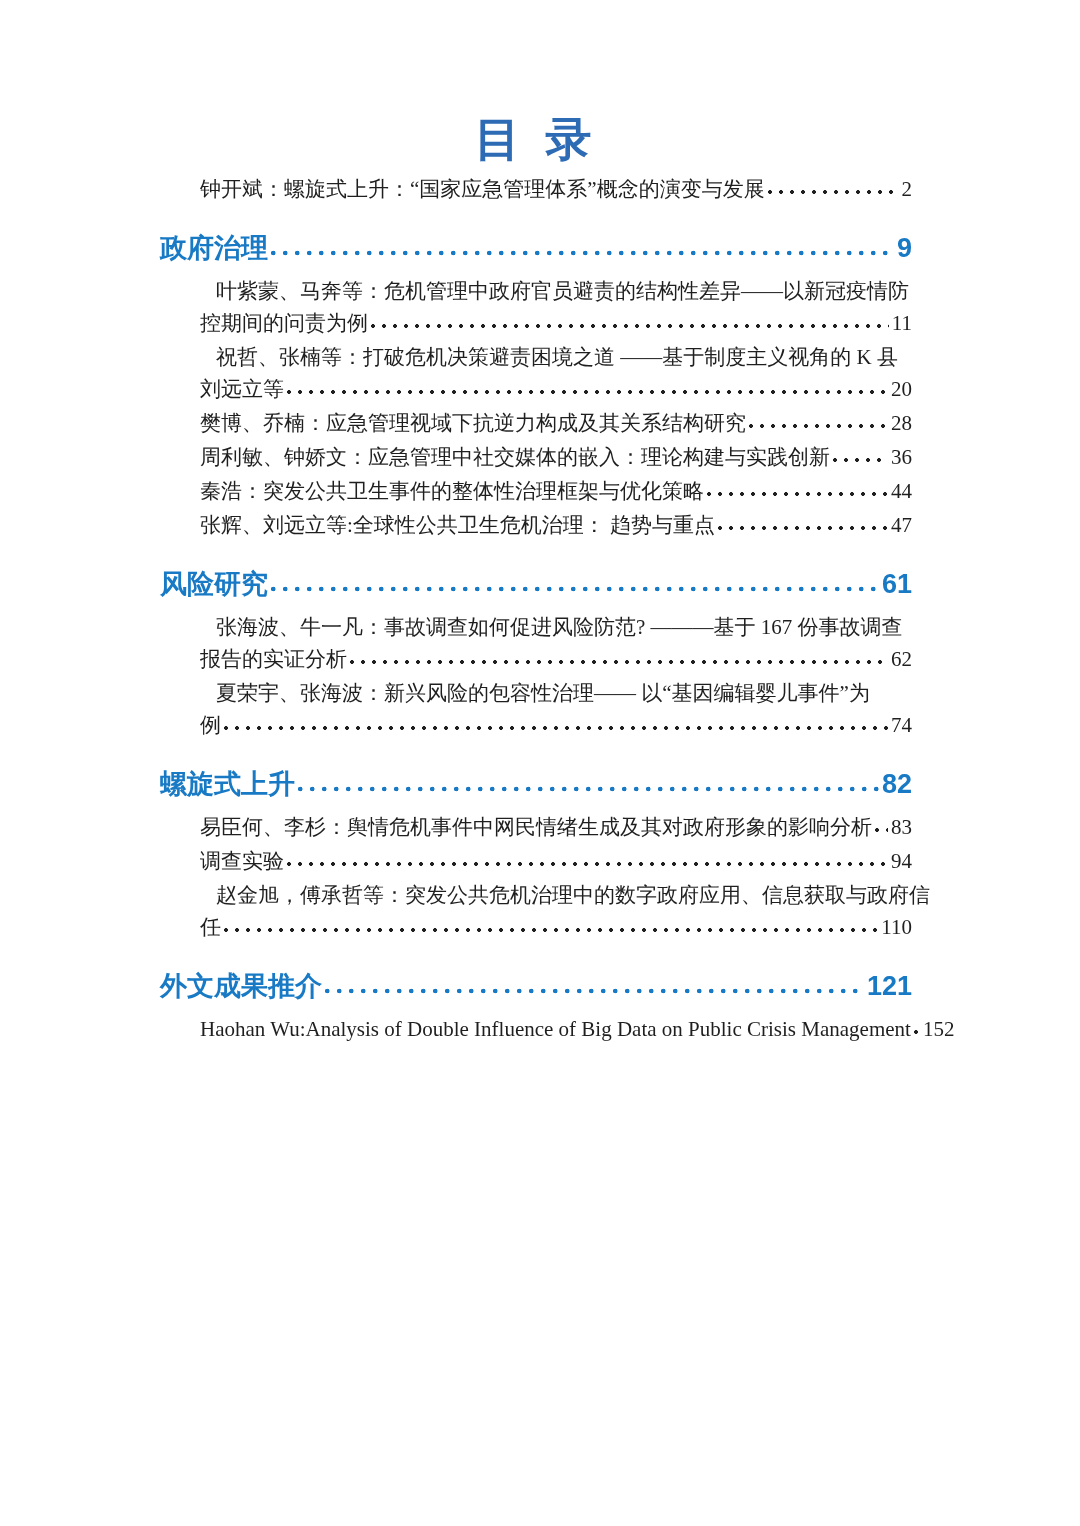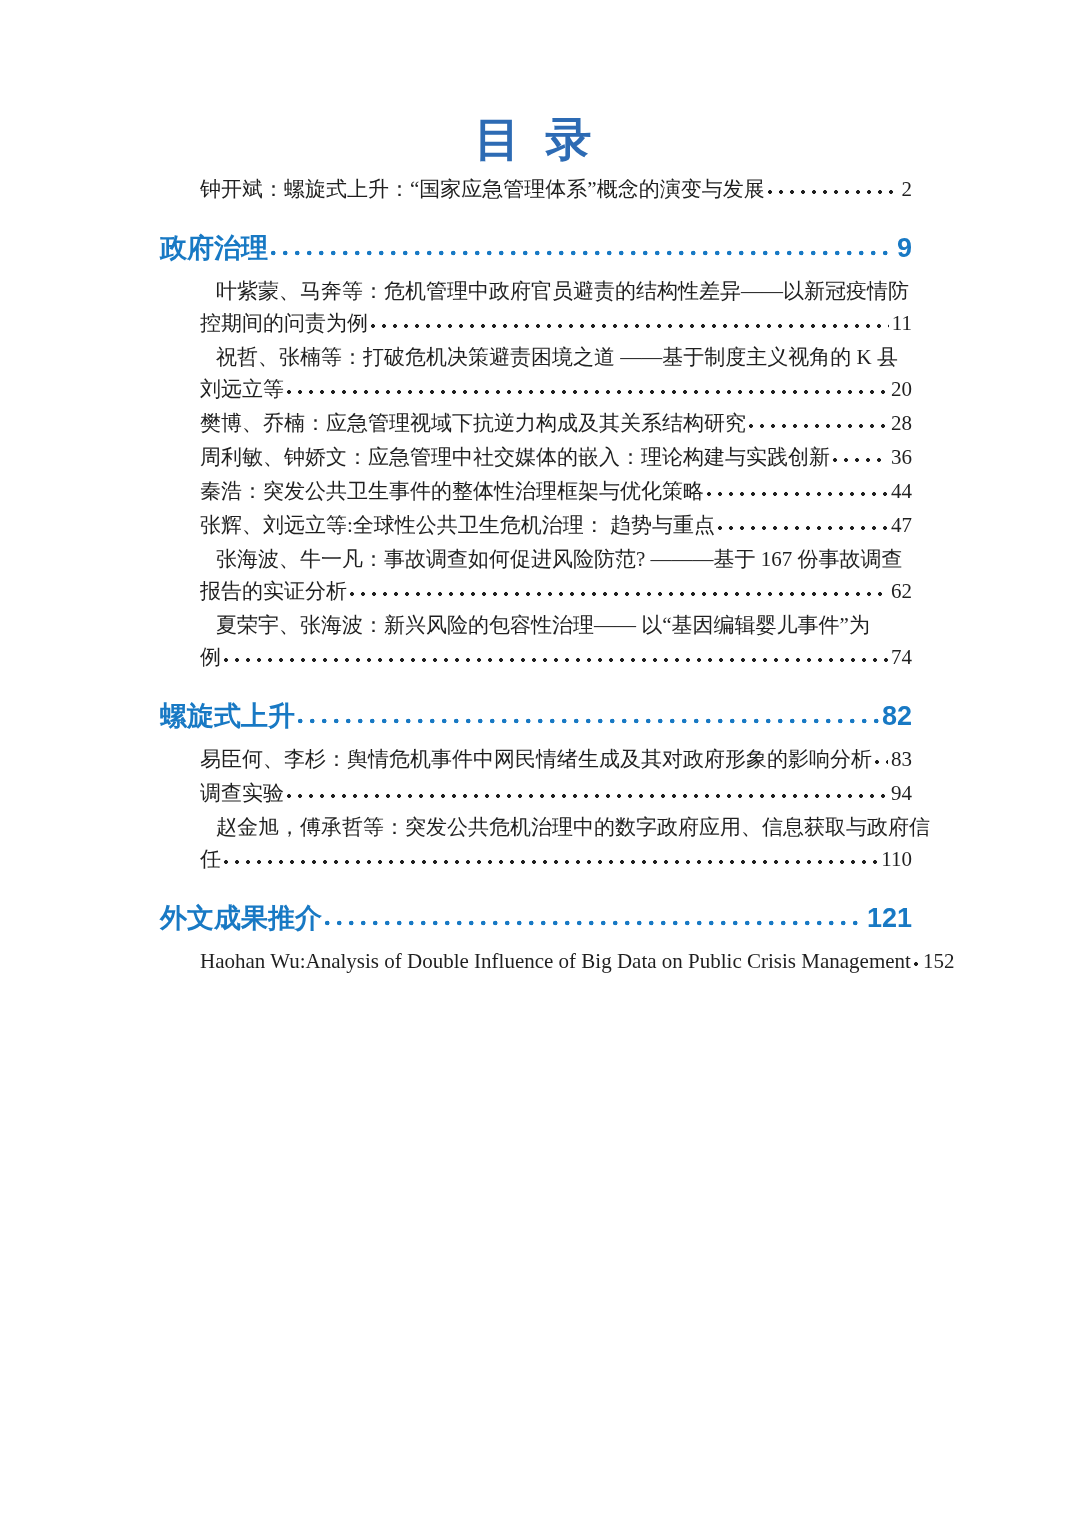--- a/index.html
+++ b/index.html
@@ -115,20 +115,25 @@
           <div class="entry-last">
             <span class="entry-text">张辉、刘远立等:全球性公共卫生危机治理： 趋势与重点</span>
             <span class="dots"></span>
             <span class="entry-page">47</span>
           </div>
         </div>
       </div>
     </div>
 
     <div>
+      <div class="section-row">
+        <span class="sec-title">风险研究</span>
+        <span class="dots"></span>
+        <span class="sec-page">61</span>
+      </div>
       <div class="entries">
         <div class="entry">
           <div class="entry-line1">张海波、牛一凡：事故调查如何促进风险防范? ———基于 167 份事故调查</div>
           <div class="entry-last">
             <span class="entry-text">报告的实证分析</span>
             <span class="dots"></span>
             <span class="entry-page">62</span>
           </div>
         </div>
         <div class="entry">

